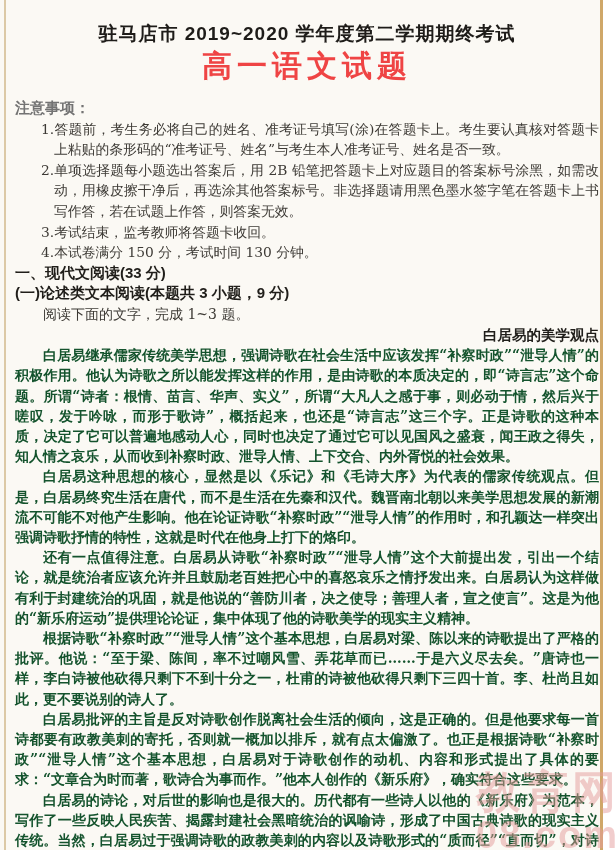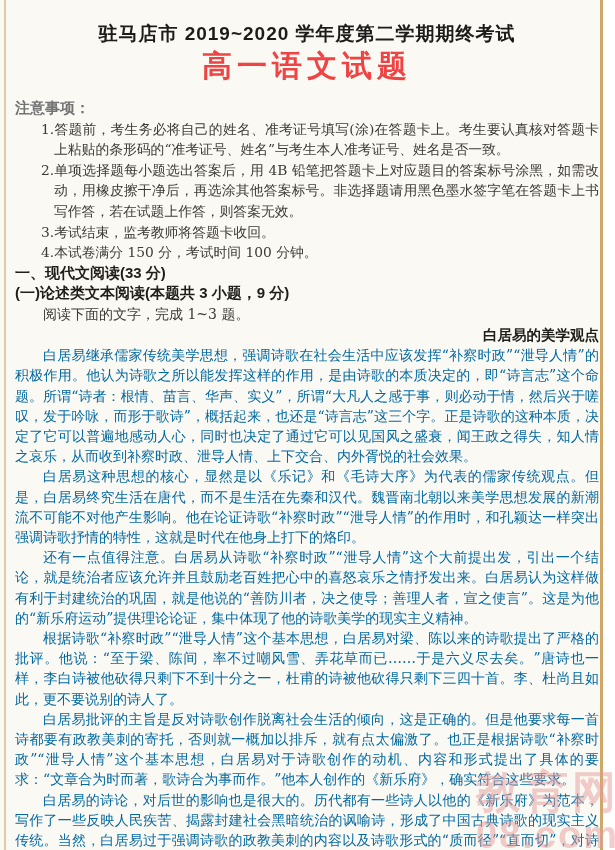--- a/index.html
+++ b/index.html
@@ -60,21 +60,22 @@
   }
   .essay-title {
     font-family: "Liberation Sans", sans-serif;
     font-weight: bold; font-size: 14.5px; line-height: 20.6px;
     text-align: right; color: #201e1a;
   }
   .para {
     margin: 0;
     font-size: 14px; line-height: 20.2px;
     text-align: justify; text-indent: 2em;
-    color: #0369a1;
+    color: #14532d;
+    font-weight: bold;
   }
   .watermark {
     position: absolute; left: 476px; top: 770px;
     font-family: "Liberation Sans", sans-serif;
     font-weight: bold;
     color: #e59c9c; opacity: 0.5;
     pointer-events: none; white-space: nowrap;
     line-height: 1;
   }
   .watermark .wm1 { font-size: 44px; letter-spacing: 4px; }
@@ -87,23 +88,23 @@
 <div class="edge-line-right"></div>
 <div class="edge-right-margin"></div>
 
 <div class="content">
 
   <div class="session-title">驻马店市 2019~2020 学年度第二学期期终考试</div>
   <div class="paper-title">高一语文试题</div>
 
   <div class="notice-heading">注意事项：</div>
   <div class="notice-item">1.答题前，考生务必将自己的姓名、准考证号填写(涂)在答题卡上。考生要认真核对答题卡上粘贴的条形码的“准考证号、姓名”与考生本人准考证号、姓名是否一致。</div>
-  <div class="notice-item">2.单项选择题每小题选出答案后，用 4B 铅笔把答题卡上对应题目的答案标号涂黑，如需改动，用橡皮擦干净后，再选涂其他答案标号。非选择题请用黑色墨水签字笔在答题卡上书写作答，若在试题上作答，则答案无效。</div>
+  <div class="notice-item">2.单项选择题每小题选出答案后，用 2B 铅笔把答题卡上对应题目的答案标号涂黑，如需改动，用橡皮擦干净后，再选涂其他答案标号。非选择题请用黑色墨水签字笔在答题卡上书写作答，若在试题上作答，则答案无效。</div>
   <div class="notice-item">3.考试结束，监考教师将答题卡收回。</div>
-  <div class="notice-item">4.本试卷满分 150 分，考试时间 100 分钟。</div>
+  <div class="notice-item">4.本试卷满分 150 分，考试时间 130 分钟。</div>
 
   <div class="part-heading">一、现代文阅读(33 分)</div>
   <div class="sub-heading">(一)论述类文本阅读(本题共 3 小题，9 分)</div>
   <div class="instruction">阅读下面的文字，完成 1~3 题。</div>
 
   <div class="essay-title">白居易的美学观点</div>
   <p class="para">白居易继承儒家传统美学思想，强调诗歌在社会生活中应该发挥“补察时政”“泄导人情”的积极作用。他认为诗歌之所以能发挥这样的作用，是由诗歌的本质决定的，即“诗言志”这个命题。所谓“诗者：根情、苗言、华声、实义”，所谓“大凡人之感于事，则必动于情，然后兴于嗟叹，发于吟咏，而形于歌诗”，概括起来，也还是“诗言志”这三个字。正是诗歌的这种本质，决定了它可以普遍地感动人心，同时也决定了通过它可以见国风之盛衰，闻王政之得失，知人情之哀乐，从而收到补察时政、泄导人情、上下交合、内外胥悦的社会效果。</p>
   <p class="para">白居易这种思想的核心，显然是以《乐记》和《毛诗大序》为代表的儒家传统观点。但是，白居易终究生活在唐代，而不是生活在先秦和汉代。魏晋南北朝以来美学思想发展的新潮流不可能不对他产生影响。他在论证诗歌“补察时政”“泄导人情”的作用时，和孔颖达一样突出强调诗歌抒情的特性，这就是时代在他身上打下的烙印。</p>
   <p class="para">还有一点值得注意。白居易从诗歌“补察时政”“泄导人情”这个大前提出发，引出一个结论，就是统治者应该允许并且鼓励老百姓把心中的喜怒哀乐之情抒发出来。白居易认为这样做有利于封建统治的巩固，就是他说的“善防川者，决之使导；善理人者，宣之使言”。这是为他的“新乐府运动”提供理论论证，集中体现了他的诗歌美学的现实主义精神。</p>
   <p class="para">根据诗歌“补察时政”“泄导人情”这个基本思想，白居易对梁、陈以来的诗歌提出了严格的批评。他说：“至于梁、陈间，率不过嘲风雪、弄花草而已……于是六义尽去矣。”唐诗也一样，李白诗被他砍得只剩下不到十分之一，杜甫的诗被他砍得只剩下三四十首。李、杜尚且如此，更不要说别的诗人了。</p>

